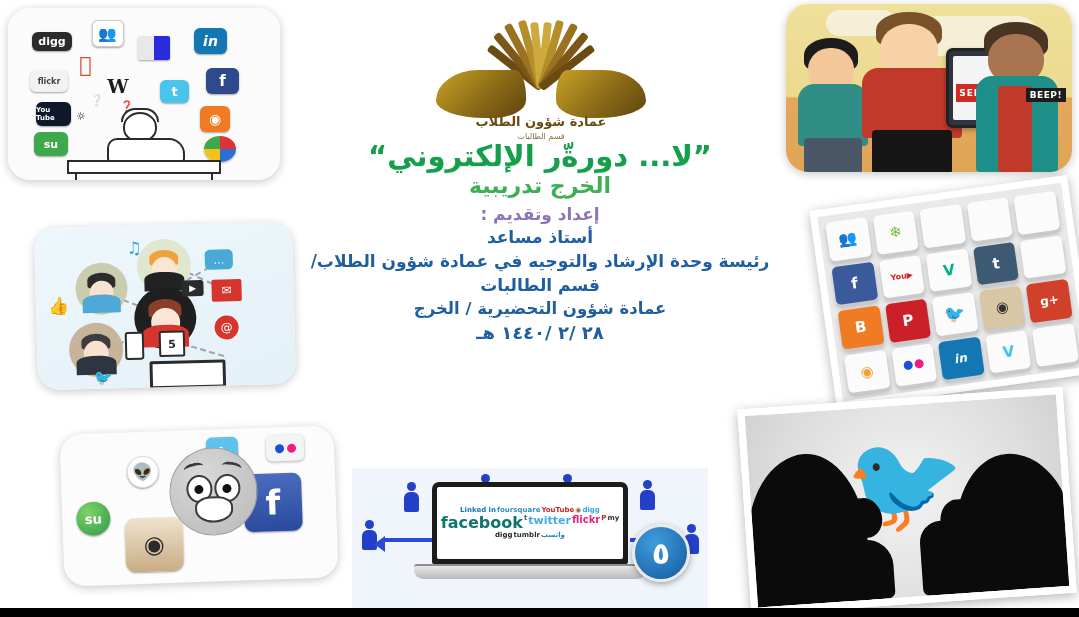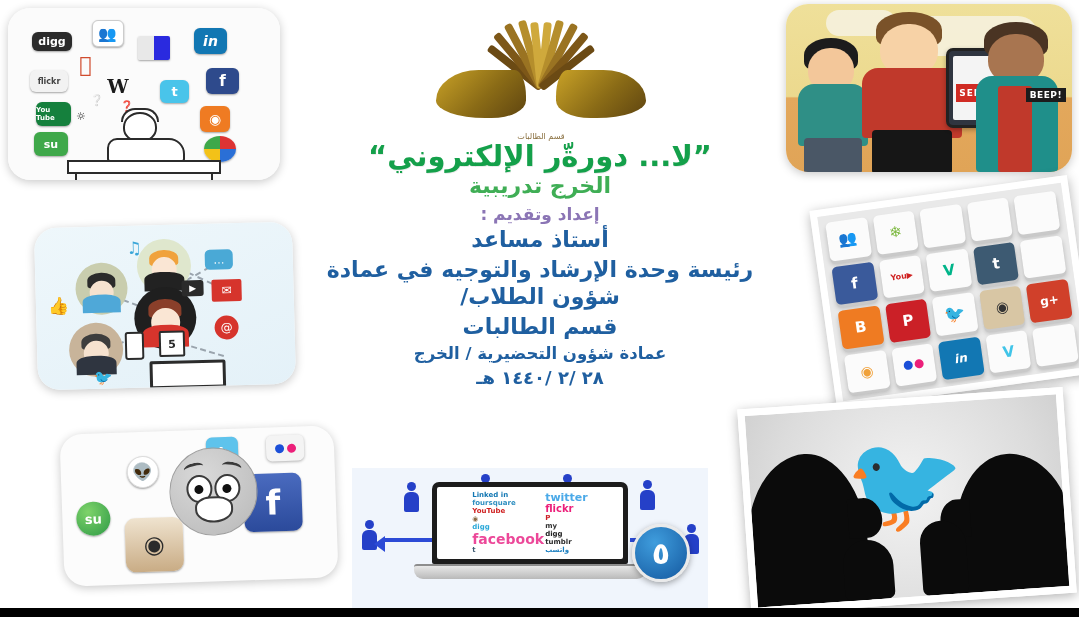--- a/index.html
+++ b/index.html
@@ -81,21 +81,21 @@
   .sil-l:after{content:"";position:absolute;right:-16px;top:48px;width:34px;height:40px;background:#0b0b0b;border-radius:0 55% 45% 0;}
   .sil-r{right:-8px;bottom:0;width:118px;height:136px;border-radius:55% 60% 0 0/70% 70% 0 0;}
   .sil-r:after{content:"";position:absolute;left:-14px;top:42px;width:30px;height:38px;background:#0b0b0b;border-radius:55% 0 0 45%;}
   .hand{position:absolute;background:#0b0b0b;border-radius:26px 30px 8px 8px;}
 
   
   #img-laptop-social{left:352px;top:468px;width:356px;height:140px;background:#eef3fb;}
   .laptop{position:absolute;left:50%;transform:translateX(-50%);top:14px;width:196px;}
   .lid{height:82px;background:#1c1c1c;border-radius:7px 7px 2px 2px;padding:5px;box-sizing:border-box;}
   .screen{width:100%;height:100%;background:#fff;border-radius:2px;overflow:hidden;position:relative;
-          display:flex;flex-wrap:wrap;align-content:center;justify-content:center;gap:1px;padding:2px;box-sizing:border-box;flex-direction:column;}
+          display:flex;flex-wrap:wrap;align-content:center;justify-content:center;gap:1px;padding:2px;box-sizing:border-box;}
   .logow{font-size:7px;font-weight:bold;line-height:1;white-space:nowrap;}
   .base{width:232px;height:13px;margin-left:-18px;background:linear-gradient(180deg,#e8e8e8,#b9b9b9);
         border-radius:3px 3px 9px 9px;border-top:2px solid #8d8d8d;}
   .pfig{position:absolute;width:15px;height:30px;}
   .pfig i{position:absolute;left:3px;top:0;width:9px;height:9px;border-radius:50%;background:#2540c8;}
   .pfig b{position:absolute;left:0;top:10px;width:15px;height:20px;border-radius:6px 6px 2px 2px;background:#2540c8;}
   .arr{position:absolute;height:0;border-top:4px solid #2c4ad6;}
   .arr:after{content:"";position:absolute;top:-6px;width:0;height:0;border-top:8px solid transparent;border-bottom:8px solid transparent;}
   .obadge{position:absolute;right:18px;bottom:26px;width:52px;height:52px;border-radius:50%;
           background:radial-gradient(circle at 38% 30%,#3f9ddd,#14589f);border:3px solid #eaeaea;
@@ -114,21 +114,21 @@
   .logo-t2{position:absolute;left:0;right:0;top:118px;text-align:center;font-size:8px;color:#8a7040;}
 
   
   #text-block{position:absolute;left:300px;top:140px;width:480px;text-align:center;direction:rtl;}
   #title-main{font-size:29px;font-weight:bold;color:#14a04a;line-height:1.12;
               text-shadow:.5px .5px 0 rgba(0,0,0,.08);}
   #subtitle-course{font-size:22px;font-weight:bold;color:#3fae55;margin-top:1px;}
   #label-prepared-by{font-size:17px;font-weight:bold;color:#8b75b5;margin-top:6px;}
   #trainer-name{font-size:25px;font-weight:bold;color:#e01b1b;margin-top:2px;
                 text-shadow:.5px .5px 0 rgba(0,0,0,.1);}
-  .blue-line{font-size:22px;font-weight:bold;color:#1f5fa0;margin-top:3px;line-height:1.22;}
+  .blue-line{font-size:17px;font-weight:bold;color:#1f5fa0;margin-top:3px;line-height:1.22;}
   #dept-line{font-size:16.5px;}
   #date-line{font-size:18px;letter-spacing:1px;}
 
   
   #bottom-bar{position:absolute;left:0;right:0;bottom:0;height:9px;background:#000;}
 </style>
 </head>
 <body>
 
 <div class="poster">
@@ -137,21 +137,21 @@
     <div class="inner">
       <div class="sm" style="left:24px;top:24px;width:40px;height:19px;background:#2b2b2b;font-size:11px;">digg</div>
       <div class="sm" style="left:84px;top:12px;width:30px;height:25px;background:#fff;color:#1f5fd0;font-size:15px;border:1px solid #ccc;">👥</div>
       <div class="sm" style="left:130px;top:28px;width:32px;height:24px;background:linear-gradient(90deg,#e8e8e8 50%,#2a2adf 50%);border-radius:2px;"></div>
       <div class="sm" style="left:186px;top:20px;width:33px;height:26px;background:#1277b3;font-size:14px;font-style:italic;">in</div>
       <div class="sm" style="left:64px;top:44px;width:27px;height:25px;background:none;color:#d04c2e;font-size:21px;box-shadow:none;"></div>
       <div class="sm" style="left:22px;top:62px;width:38px;height:22px;background:#f2f2f2;color:#444;font-size:8px;">flickr</div>
       <div class="sm" style="left:96px;top:66px;width:28px;height:24px;background:none;color:#1b1b1b;font-size:19px;font-family:'DejaVu Serif',serif;box-shadow:none;">W</div>
       <div class="sm" style="left:152px;top:72px;width:29px;height:23px;background:#49c4ea;font-size:13px;">t</div>
       <div class="sm" style="left:198px;top:60px;width:33px;height:26px;background:#2e4a8c;font-size:15px;">f</div>
-      <div class="sm" style="left:28px;top:94px;width:35px;height:24px;background:#15803d;font-size:7px;">You Tube</div>
+      <div class="sm" style="left:28px;top:94px;width:35px;height:24px;background:#0f172a;font-size:7px;">You Tube</div>
       <div class="sm" style="left:192px;top:98px;width:30px;height:26px;background:#ef7b22;font-size:14px;">◉</div>
       <div class="sm" style="left:26px;top:124px;width:34px;height:24px;background:#3fa84a;font-size:11px;">su</div>
       <div class="sm" style="left:196px;top:128px;width:32px;height:26px;background:conic-gradient(#d33 0 25%,#2a6fd6 0 50%,#f3c218 0 75%,#3ea84a 0);border-radius:50%;"></div>
       <div class="scribble" style="left:82px;top:86px;">❔</div>
       <div class="scribble" style="left:112px;top:92px;">❓</div>
       <div class="scribble" style="left:68px;top:102px;">☼</div>
       <div class="scribble" style="left:132px;top:100px;">☉</div>
       <div class="person">
         <div class="hair"></div>
           <div class="head"></div>
@@ -326,21 +326,21 @@
         <span style="position:absolute;right:-10px;top:-6px;width:0;height:0;border-top:8px solid transparent;border-bottom:8px solid transparent;border-left:11px solid #2c4ad6;"></span>
       </div>
       <div class="laptop">
         <div class="lid">
           <div class="screen">
             <span class="logow" style="color:#1277b3;">Linked in</span>
             <span class="logow" style="color:#2f8fc0;">foursquare</span>
             <span class="logow" style="color:#cf2121;">YouTube</span>
             <span class="logow" style="color:#8a6b45;">◉</span>
             <span class="logow" style="color:#2aa8d8;">digg</span>
-            <span class="logow" style="color:#ec4899;font-size:14px;">facebook</span>
+            <span class="logow" style="color:#0f766e;font-size:16px;">facebook</span>
             <span class="logow" style="color:#3d5a72;">t</span>
             <span class="logow" style="color:#4aa9e8;font-size:11px;">twitter</span>
             <span class="logow" style="color:#ec1f7a;font-size:10px;">flickr</span>
             <span class="logow" style="color:#cb2027;">P</span>
             <span class="logow" style="color:#333;">my</span>
             <span class="logow" style="color:#222;">digg</span>
             <span class="logow" style="color:#2b2b2b;">tumblr</span>
             <span class="logow" style="color:#1b7fc0;">واتسب</span>
           </div>
         </div>
@@ -358,20 +358,21 @@
       <div class="ray" style="width:8px;height:70px;background:#b58e2c;transform:translateX(-50%) rotate(-16deg);"></div>
       <div class="ray" style="width:8px;height:66px;background:#cfa93c;transform:translateX(-50%) rotate(-6deg);"></div>
       <div class="ray" style="width:8px;height:66px;background:#cfa93c;transform:translateX(-50%) rotate(6deg);"></div>
       <div class="ray" style="width:8px;height:70px;background:#b58e2c;transform:translateX(-50%) rotate(16deg);"></div>
       <div class="ray" style="width:8px;height:72px;background:#9a7322;transform:translateX(-50%) rotate(28deg);"></div>
       <div class="ray" style="width:8px;height:70px;background:#7d5718;transform:translateX(-50%) rotate(40deg);"></div>
       <div class="ray" style="width:8px;height:66px;background:#6b4a14;transform:translateX(-50%) rotate(52deg);"></div>
     </div>
     <div class="hand-l"></div>
     <div class="hand-r"></div>
+    <div class="logo-t1">عمادة شؤون الطلاب</div>
     <div class="logo-t2">قسم الطالبات</div>
   </div>
 
   <div id="text-block">
     <div id="title-main">”لا... دورةّر الإلكتروني“</div>
     <div id="subtitle-course">الخرج تدريبية</div>
     <div id="label-prepared-by">إعداد وتقديم :</div>
     <div class="blue-line">أستاذ مساعد</div>
     <div class="blue-line">رئيسة وحدة الإرشاد والتوجيه في عمادة شؤون الطلاب/</div>
     <div class="blue-line">قسم الطالبات</div>

